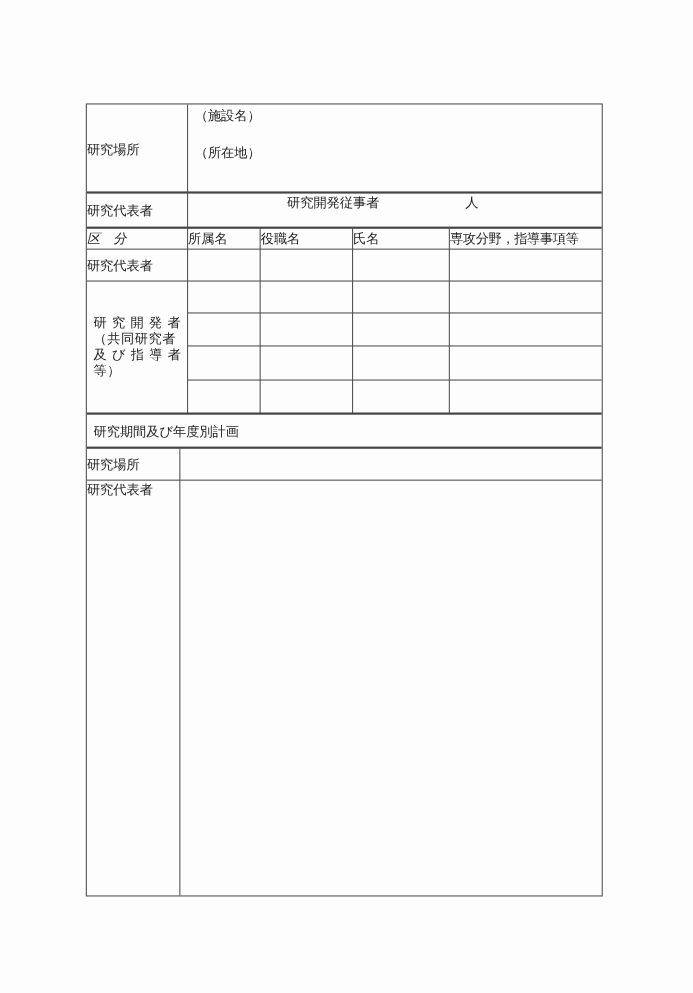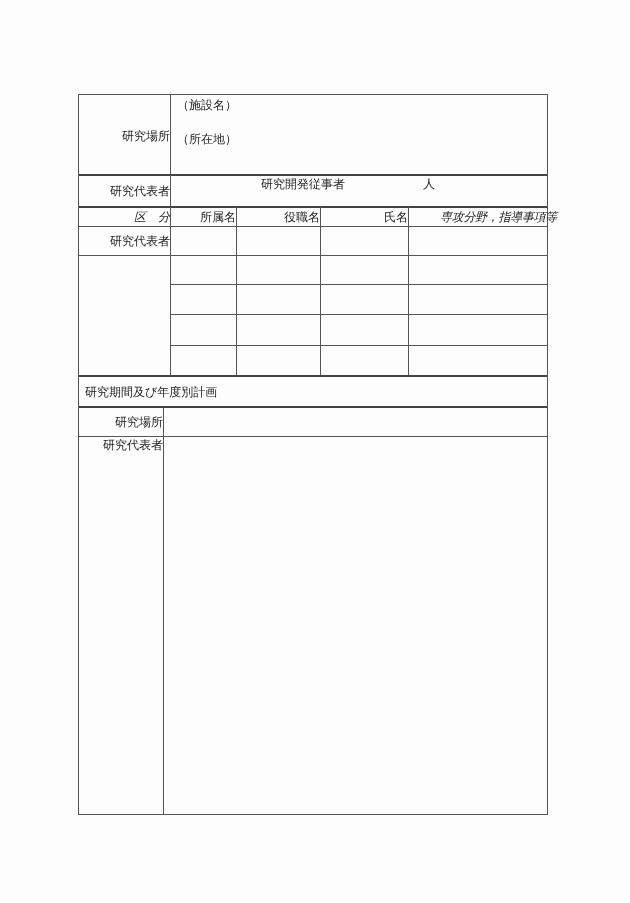--- a/index.html
+++ b/index.html
@@ -21,21 +21,21 @@
     .abs { position: absolute; }
     .hline { position: absolute; height: 0; border-top: 1px solid #555; }
     .hline.thick { border-top: 2px solid #444; }
     .vline { position: absolute; width: 0; border-left: 1px solid #555; }
     .txt {
       position: absolute;
       font-size: 12px;
       line-height: 14px;
       white-space: nowrap;
     }
-    .center { text-align: right; }
+    .center { text-align: left; }
     .cell { position: absolute; }
     .multi {
       position: absolute;
       font-size: 12px;
       line-height: 14.5px;
       white-space: pre;
       letter-spacing: 0.5px;
     }
   </style>
 </head>
@@ -62,32 +62,36 @@
 
   <div class="vline" style="left:91px; top:112px; height:169px;"></div>
   <div class="vline" style="left:157px; top:112px; height:169px;"></div>
   <div class="vline" style="left:241px; top:112px; height:169px;"></div>
   <div class="vline" style="left:329px; top:112px; height:169px;"></div>
 
   <div class="txt center" style="left:0; width:91px; top:115px;font-style:italic;">区　分</div>
   <div class="txt center" style="left:92px; width:65px; top:115px;">所属名</div>
   <div class="txt center" style="left:158px; width:83px; top:115px;">役職名</div>
   <div class="txt center" style="left:242px; width:87px; top:115px;">氏名</div>
-  <div class="txt center" style="left:340px; width:138px; top:115px; letter-spacing:-0.3px;font-style:italic;">専攻分野，指導事項等</div>
+  <div class="txt center" style="left:330px; width:138px; top:115px; letter-spacing:-0.3px;">専攻分野，指導事項等</div>
 
   <div class="hline" style="left:0; width:468px; top:131px;"></div>
 
   <div class="txt center" style="left:0; width:91px; top:139px;">研究代表者</div>
   <div class="cell" style="left:92px; top:132px; width:65px; height:28px;"></div>
   <div class="cell" style="left:158px; top:132px; width:83px; height:28px;"></div>
   <div class="cell" style="left:242px; top:132px; width:87px; height:28px;"></div>
   <div class="cell" style="left:330px; top:132px; width:138px; height:28px;"></div>
 
   <div class="hline" style="left:0; width:468px; top:160px;"></div>
 
+  <div class="multi" style="left:6px; top:191px;">研 究 開 発 者
+（共同研究者
+及 び 指 導 者
+等）</div>
   <div class="hline" style="left:91px; width:377px; top:189px;"></div>
   <div class="hline" style="left:91px; width:377px; top:219px;"></div>
   <div class="hline" style="left:91px; width:377px; top:250px;"></div>
 
   <div class="cell" style="left:92px; top:161px; width:376px; height:28px;"></div>
   <div class="cell" style="left:92px; top:190px; width:376px; height:29px;"></div>
   <div class="cell" style="left:92px; top:220px; width:376px; height:30px;"></div>
   <div class="cell" style="left:92px; top:251px; width:376px; height:29px;"></div>
 
   <div class="hline thick" style="left:0; width:468px; top:280px;"></div>

